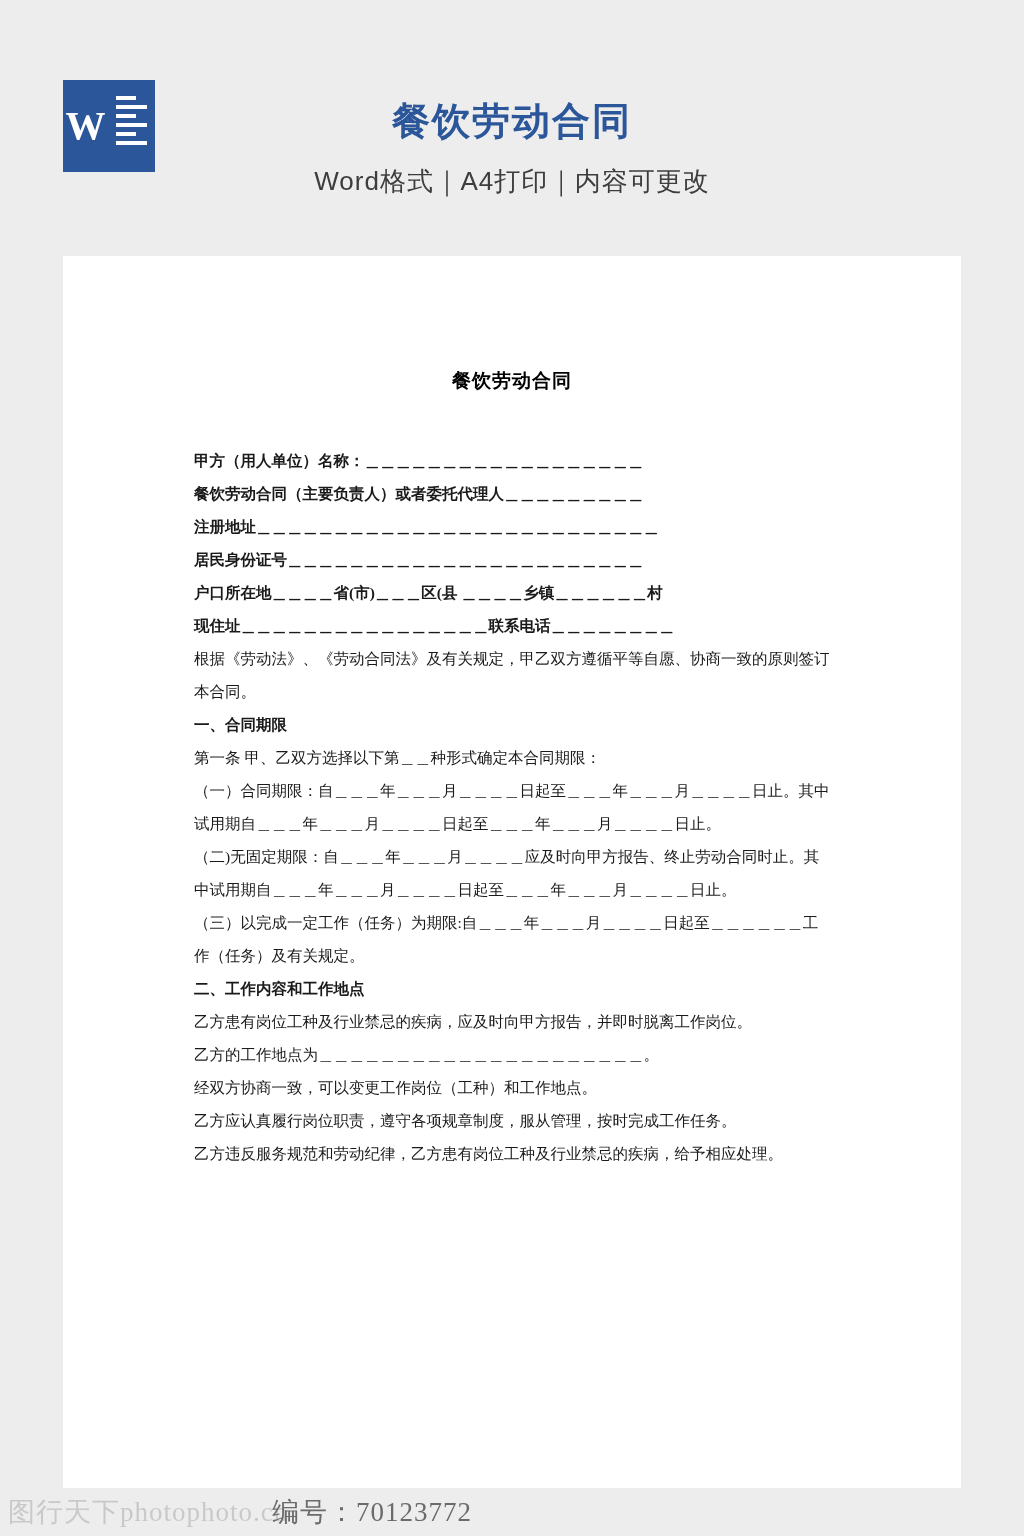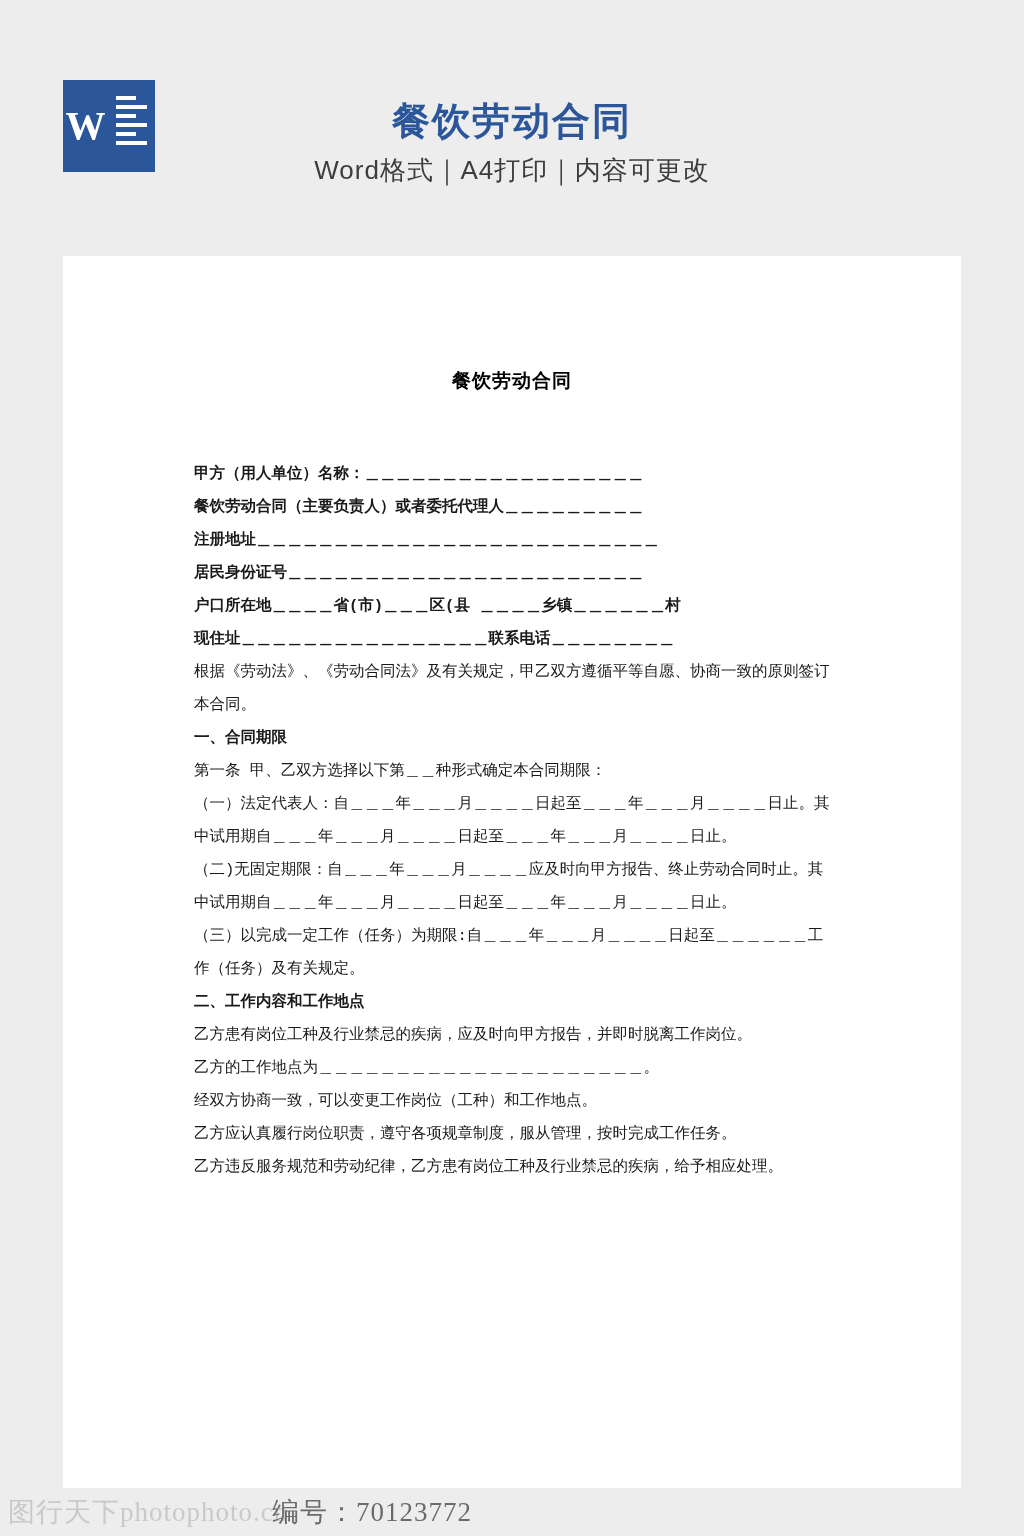--- a/index.html
+++ b/index.html
@@ -75,21 +75,21 @@
     left: 0; top: 96px;
     width: 1024px;
     text-align: center;
     color: #2b579a;
     font-size: 38px;
     font-weight: bold;
     letter-spacing: 2px;
   }
   .banner-sub {
     position: absolute;
-    left: 0; top: 153px;
+    left: 0; top: 164px;
     width: 1024px;
     text-align: center;
     color: #3d3d3d;
     font-size: 26px;
     letter-spacing: 1px;
   }
 
   
   .sheet {
     position: absolute;
@@ -104,27 +104,27 @@
     margin-top: 112px;
     text-align: center;
     font-size: 19px;
     font-weight: bold;
     color: #000;
     font-family: "DejaVu Sans", "Liberation Sans", sans-serif;
     letter-spacing: 1px;
   }
 
   .doc-body {
-    margin: 16px auto;
+    margin: 2px auto;
     padding-top: 48px;
     width: 636px;
     color: #1a1a1a;
     font-size: 15.5px;
     line-height: 33px;
-    font-family: Liberation Mono, monospace;
+    font-family: Liberation Serif, serif;
   }
   .doc-body p {
     margin: 0;
     white-space: pre-wrap;
   }
   .doc-body p.b { font-weight: bold; }
 
   
   .footer {
     position: absolute;
@@ -183,21 +183,21 @@
     <div class="doc-body" id="doc-body">
         <p class="b">甲方（用人单位）名称：＿＿＿＿＿＿＿＿＿＿＿＿＿＿＿＿＿＿</p>
         <p class="b">餐饮劳动合同（主要负责人）或者委托代理人＿＿＿＿＿＿＿＿＿</p>
         <p class="b">注册地址＿＿＿＿＿＿＿＿＿＿＿＿＿＿＿＿＿＿＿＿＿＿＿＿＿＿</p>
         <p class="b">居民身份证号＿＿＿＿＿＿＿＿＿＿＿＿＿＿＿＿＿＿＿＿＿＿＿</p>
         <p class="b">户口所在地＿＿＿＿省(市)＿＿＿区(县 ＿＿＿＿乡镇＿＿＿＿＿＿村</p>
         <p class="b">现住址＿＿＿＿＿＿＿＿＿＿＿＿＿＿＿＿联系电话＿＿＿＿＿＿＿＿</p>
         <p class="">根据《劳动法》、《劳动合同法》及有关规定，甲乙双方遵循平等自愿、协商一致的原则签订本合同。</p>
         <p class="b">一、合同期限</p>
         <p class="">第一条 甲、乙双方选择以下第＿＿种形式确定本合同期限：</p>
-        <p class="">（一）法定代表人：自＿＿＿年＿＿＿月＿＿＿＿日起至＿＿＿年＿＿＿月＿＿＿＿日止。其中试用期自＿＿＿年＿＿＿月＿＿＿＿日起至＿＿＿年＿＿＿月＿＿＿＿日止。</p>
+        <p class="">（一）合同期限：自＿＿＿年＿＿＿月＿＿＿＿日起至＿＿＿年＿＿＿月＿＿＿＿日止。其中试用期自＿＿＿年＿＿＿月＿＿＿＿日起至＿＿＿年＿＿＿月＿＿＿＿日止。</p>
         <p class="">（二)无固定期限：自＿＿＿年＿＿＿月＿＿＿＿应及时向甲方报告、终止劳动合同时止。其中试用期自＿＿＿年＿＿＿月＿＿＿＿日起至＿＿＿年＿＿＿月＿＿＿＿日止。</p>
         <p class="">（三）以完成一定工作（任务）为期限:自＿＿＿年＿＿＿月＿＿＿＿日起至＿＿＿＿＿＿工作（任务）及有关规定。</p>
         <p class="b">二、工作内容和工作地点</p>
         <p class="">乙方患有岗位工种及行业禁忌的疾病，应及时向甲方报告，并即时脱离工作岗位。</p>
         <p class="">乙方的工作地点为＿＿＿＿＿＿＿＿＿＿＿＿＿＿＿＿＿＿＿＿＿。</p>
         <p class="">经双方协商一致，可以变更工作岗位（工种）和工作地点。</p>
         <p class="">乙方应认真履行岗位职责，遵守各项规章制度，服从管理，按时完成工作任务。</p>
         <p class="">乙方违反服务规范和劳动纪律，乙方患有岗位工种及行业禁忌的疾病，给予相应处理。</p>
       </div>
   </div>

